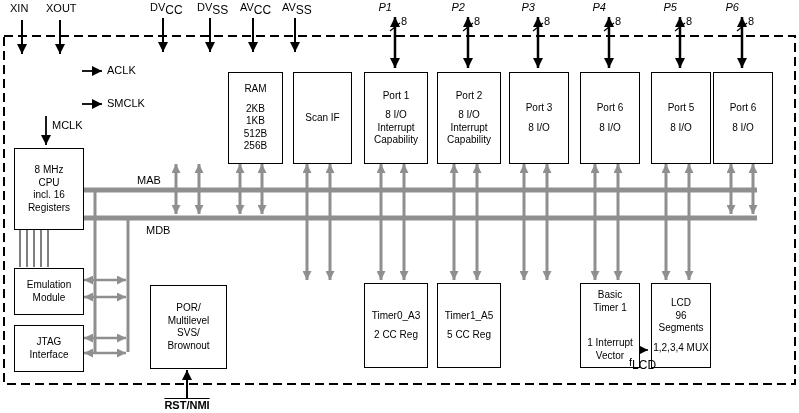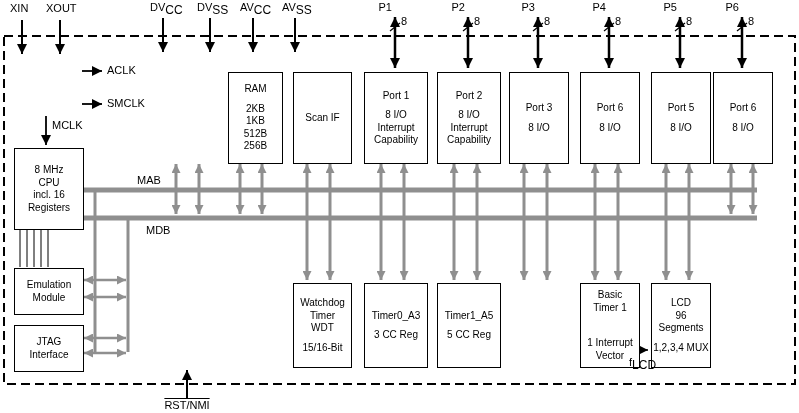--- a/index.html
+++ b/index.html
@@ -12,22 +12,22 @@
   .fg{fill:var(--bus,#8f8f8f);}
   .block{position:absolute;z-index:2;border:1px solid var(--line,#000);background:#fff;
          display:flex;flex-direction:column;align-items:center;justify-content:center;
          text-align:center;font:10px/12.5px "Liberation Sans",sans-serif;color:#000;}
   .bl{white-space:nowrap;}
   .g1 .bl:first-child{margin-bottom:7px;}
   .g2 .bl:nth-child(2){margin-bottom:23px;}
   .gl .bl:last-child{margin-top:7px;}
   .lbl{position:absolute;z-index:3;font:11px/13px "Liberation Sans",sans-serif;color:#000;white-space:nowrap;}
   .lbl sub{font-size:12px;}
-  .plabel{width:18px;text-align:right;}
-  .overline{text-decoration:overline;}
+  .plabel{width:18px;text-align:right;font-style:italic;}
+  .overline{text-decoration:overline;font-weight:bold;}
   .center{text-align:center;}
 </style>
 </head>
 <body>
 
 <div id="canvas">
 
   <svg id="wires" width="799" height="413" viewBox="0 0 799 413">
     <defs>
       <marker id="ahk" markerUnits="userSpaceOnUse" markerWidth="11" markerHeight="10" refX="10" refY="5" orient="auto-start-reverse">
@@ -142,20 +142,26 @@
       <div class="bl">Registers</div>
     </div>
   <div class="block" style="left:14px;top:268px;width:68px;height:45px">
       <div class="bl">Emulation</div>
       <div class="bl">Module</div>
     </div>
   <div class="block" style="left:14px;top:325px;width:68px;height:45px">
       <div class="bl">JTAG</div>
       <div class="bl">Interface</div>
     </div>
+  <div class="block" style="left:150px;top:285px;width:75px;height:82px">
+      <div class="bl">POR/</div>
+      <div class="bl">Multilevel</div>
+      <div class="bl">SVS/</div>
+      <div class="bl">Brownout</div>
+    </div>
 
   <div class="block g1" style="left:228px;top:72px;width:53px;height:90px">
       <div class="bl">RAM</div>
       <div class="bl">2KB</div>
       <div class="bl">1KB</div>
       <div class="bl">512B</div>
       <div class="bl">256B</div>
     </div>
   <div class="block" style="left:293px;top:72px;width:57px;height:90px">
       <div class="bl">Scan IF</div>
@@ -182,29 +188,23 @@
     </div>
   <div class="block g1" style="left:651px;top:72px;width:58px;height:90px">
       <div class="bl">Port 5</div>
       <div class="bl">8 I/O</div>
     </div>
   <div class="block g1" style="left:713px;top:72px;width:58px;height:90px">
       <div class="bl">Port 6</div>
       <div class="bl">8 I/O</div>
     </div>
 
-  <div class="block gl" style="left:293px;top:283px;width:57px;height:83px">
-      <div class="bl">Watchdog</div>
-      <div class="bl">Timer</div>
-      <div class="bl">WDT</div>
-      <div class="bl">15/16-Bit</div>
-    </div>
   <div class="block g1" style="left:364px;top:283px;width:62px;height:83px">
       <div class="bl">Timer0_A3</div>
-      <div class="bl">3 CC Reg</div>
+      <div class="bl">2 CC Reg</div>
     </div>
   <div class="block g1" style="left:437px;top:283px;width:62px;height:83px">
       <div class="bl">Timer1_A5</div>
       <div class="bl">5 CC Reg</div>
     </div>
   <div class="block g2" style="left:580px;top:283px;width:58px;height:83px">
       <div class="bl">Basic</div>
       <div class="bl">Timer 1</div>
       <div class="bl">1 Interrupt</div>
       <div class="bl">Vector</div>

